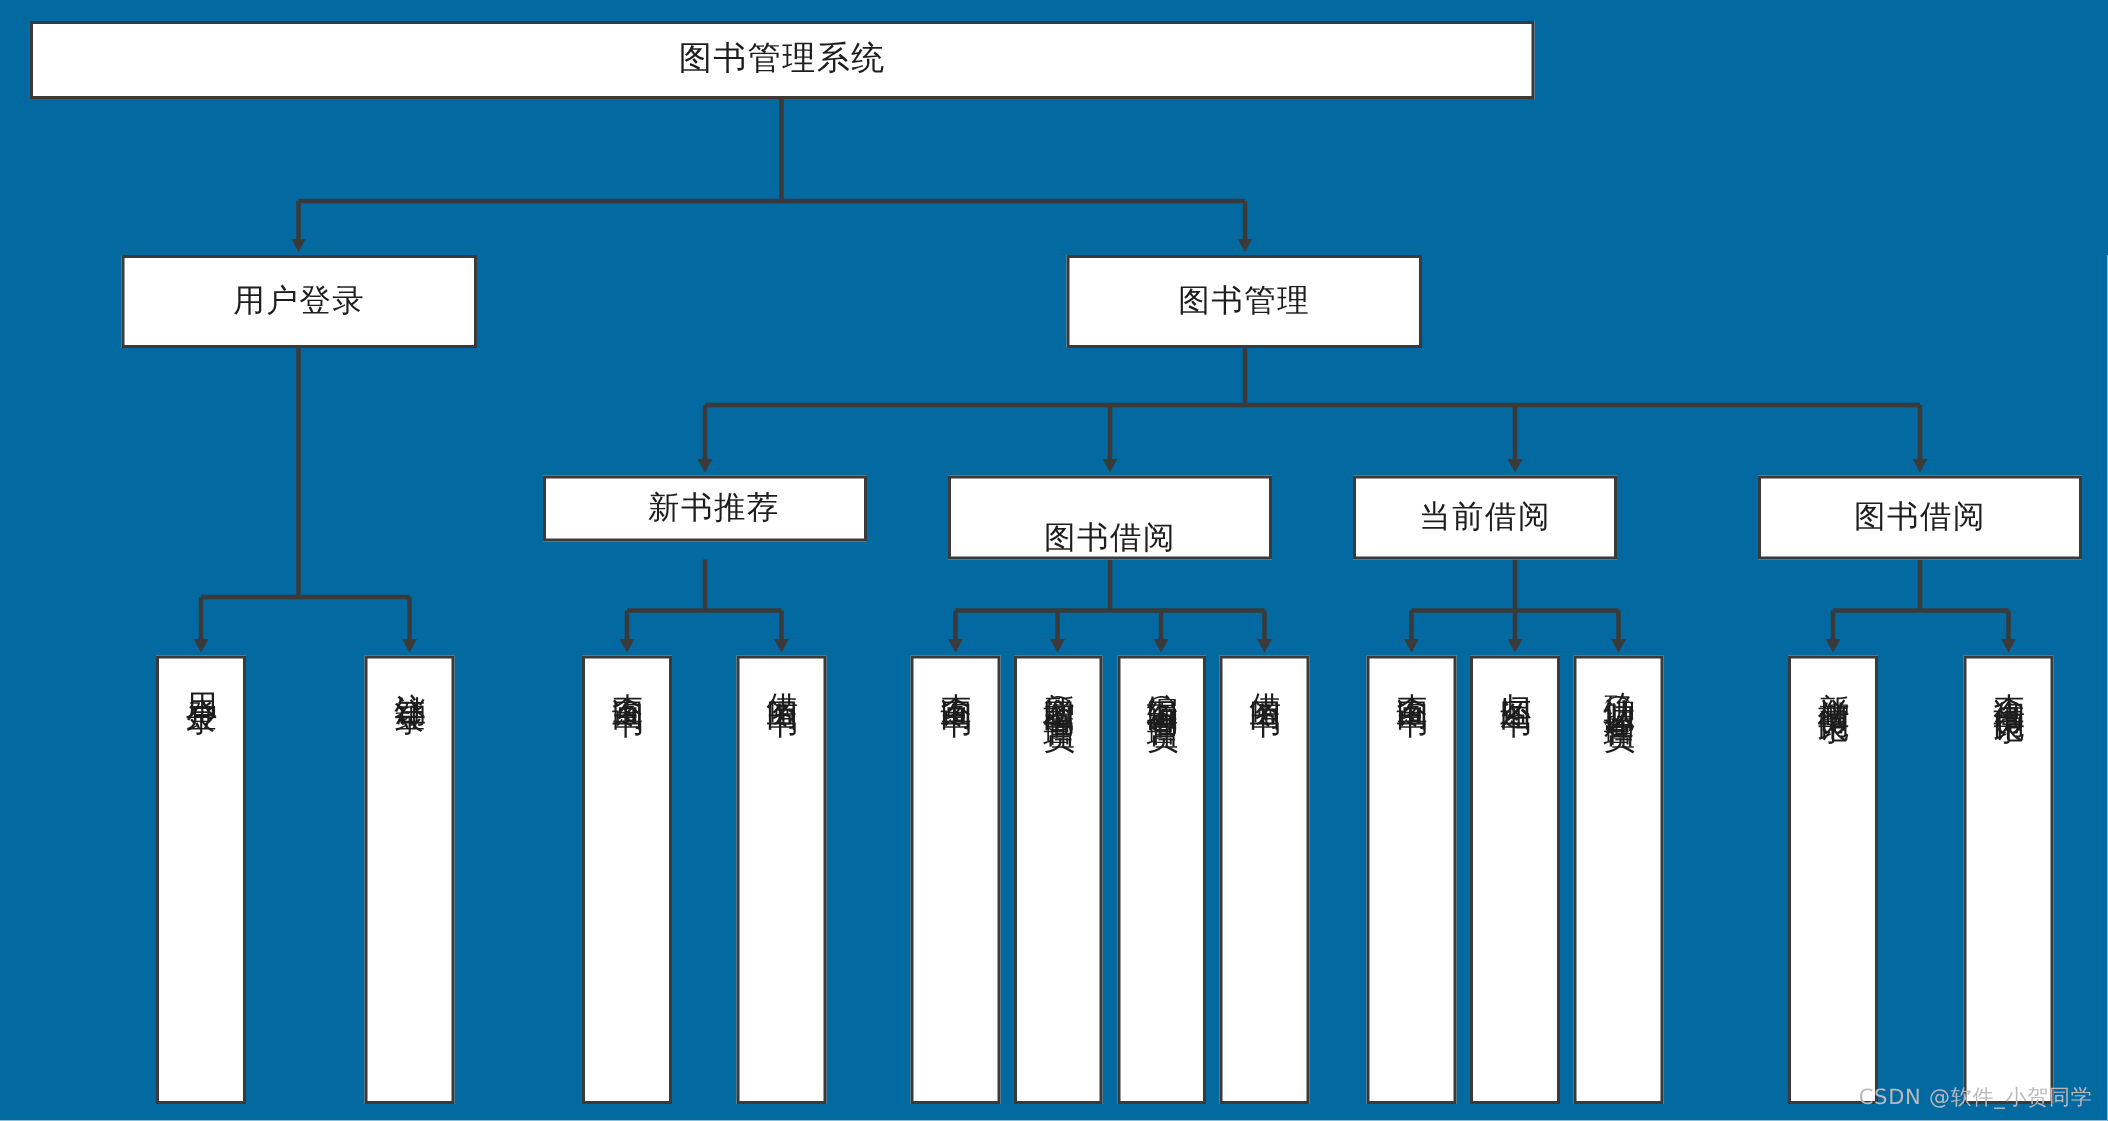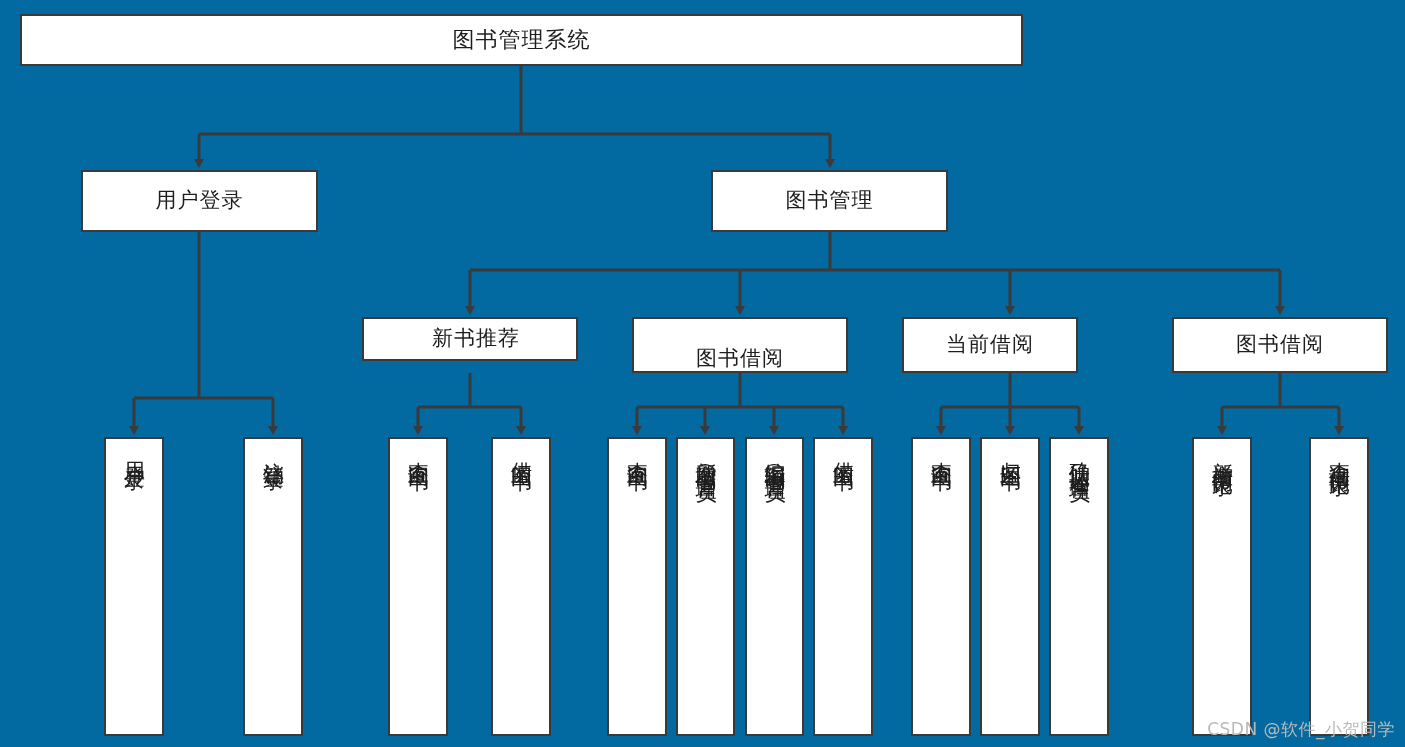--- a/index.html
+++ b/index.html
@@ -58,21 +58,21 @@
     writing-mode: vertical-rl;
     text-orientation: upright;
     letter-spacing: 3px;
     line-height: 1;
     max-height: 285px;
   }
   #watermark {
     position: absolute;
     right: 10px;
     bottom: 6px;
-    font-size: 17px;
+    font-size: 14px;
     color: #b9b9b9;
     white-space: nowrap;
     z-index: 5;
     letter-spacing: 0.5px;
   }
 </style>
 </head>
 <body>
 
 <div id="canvas">

